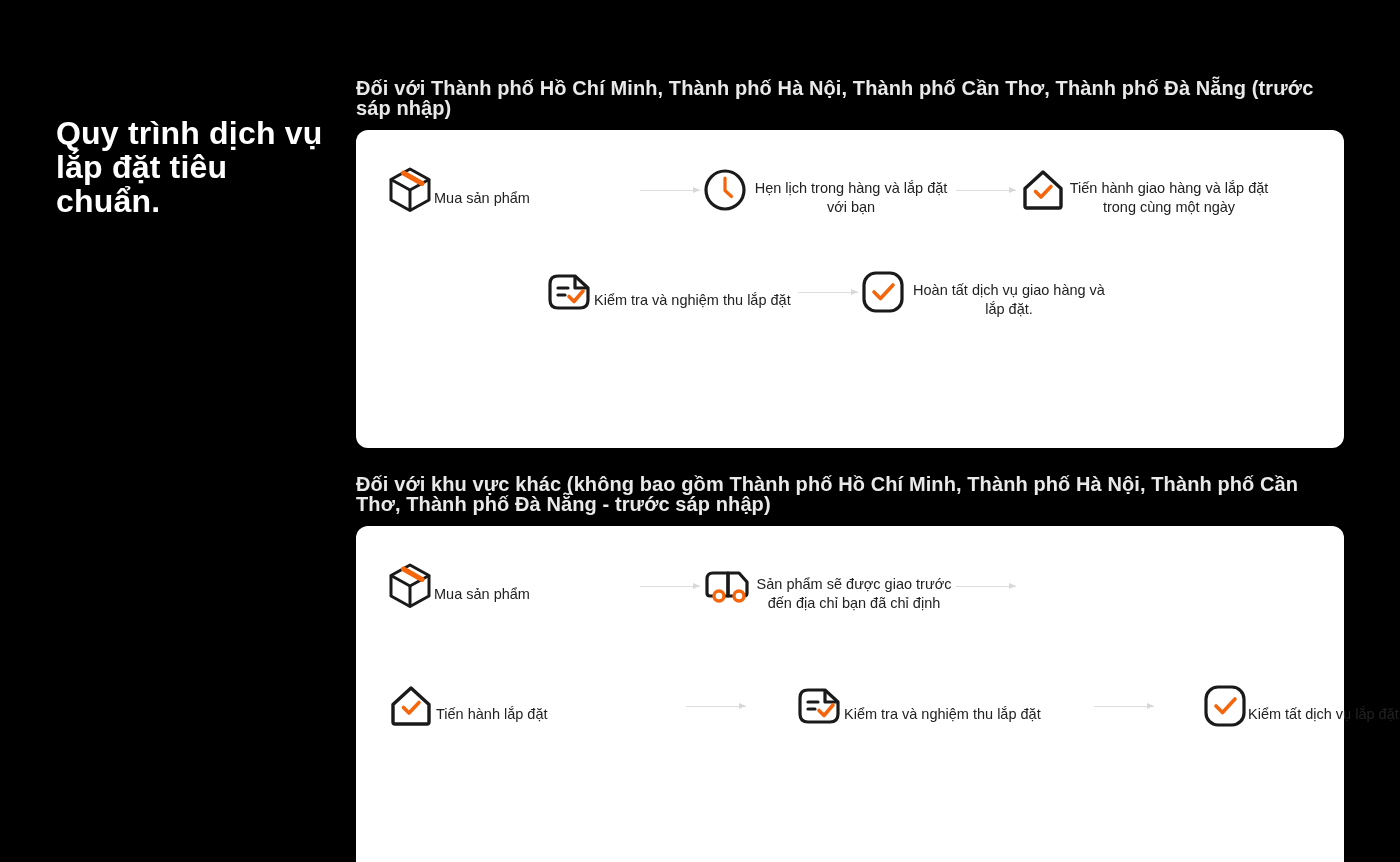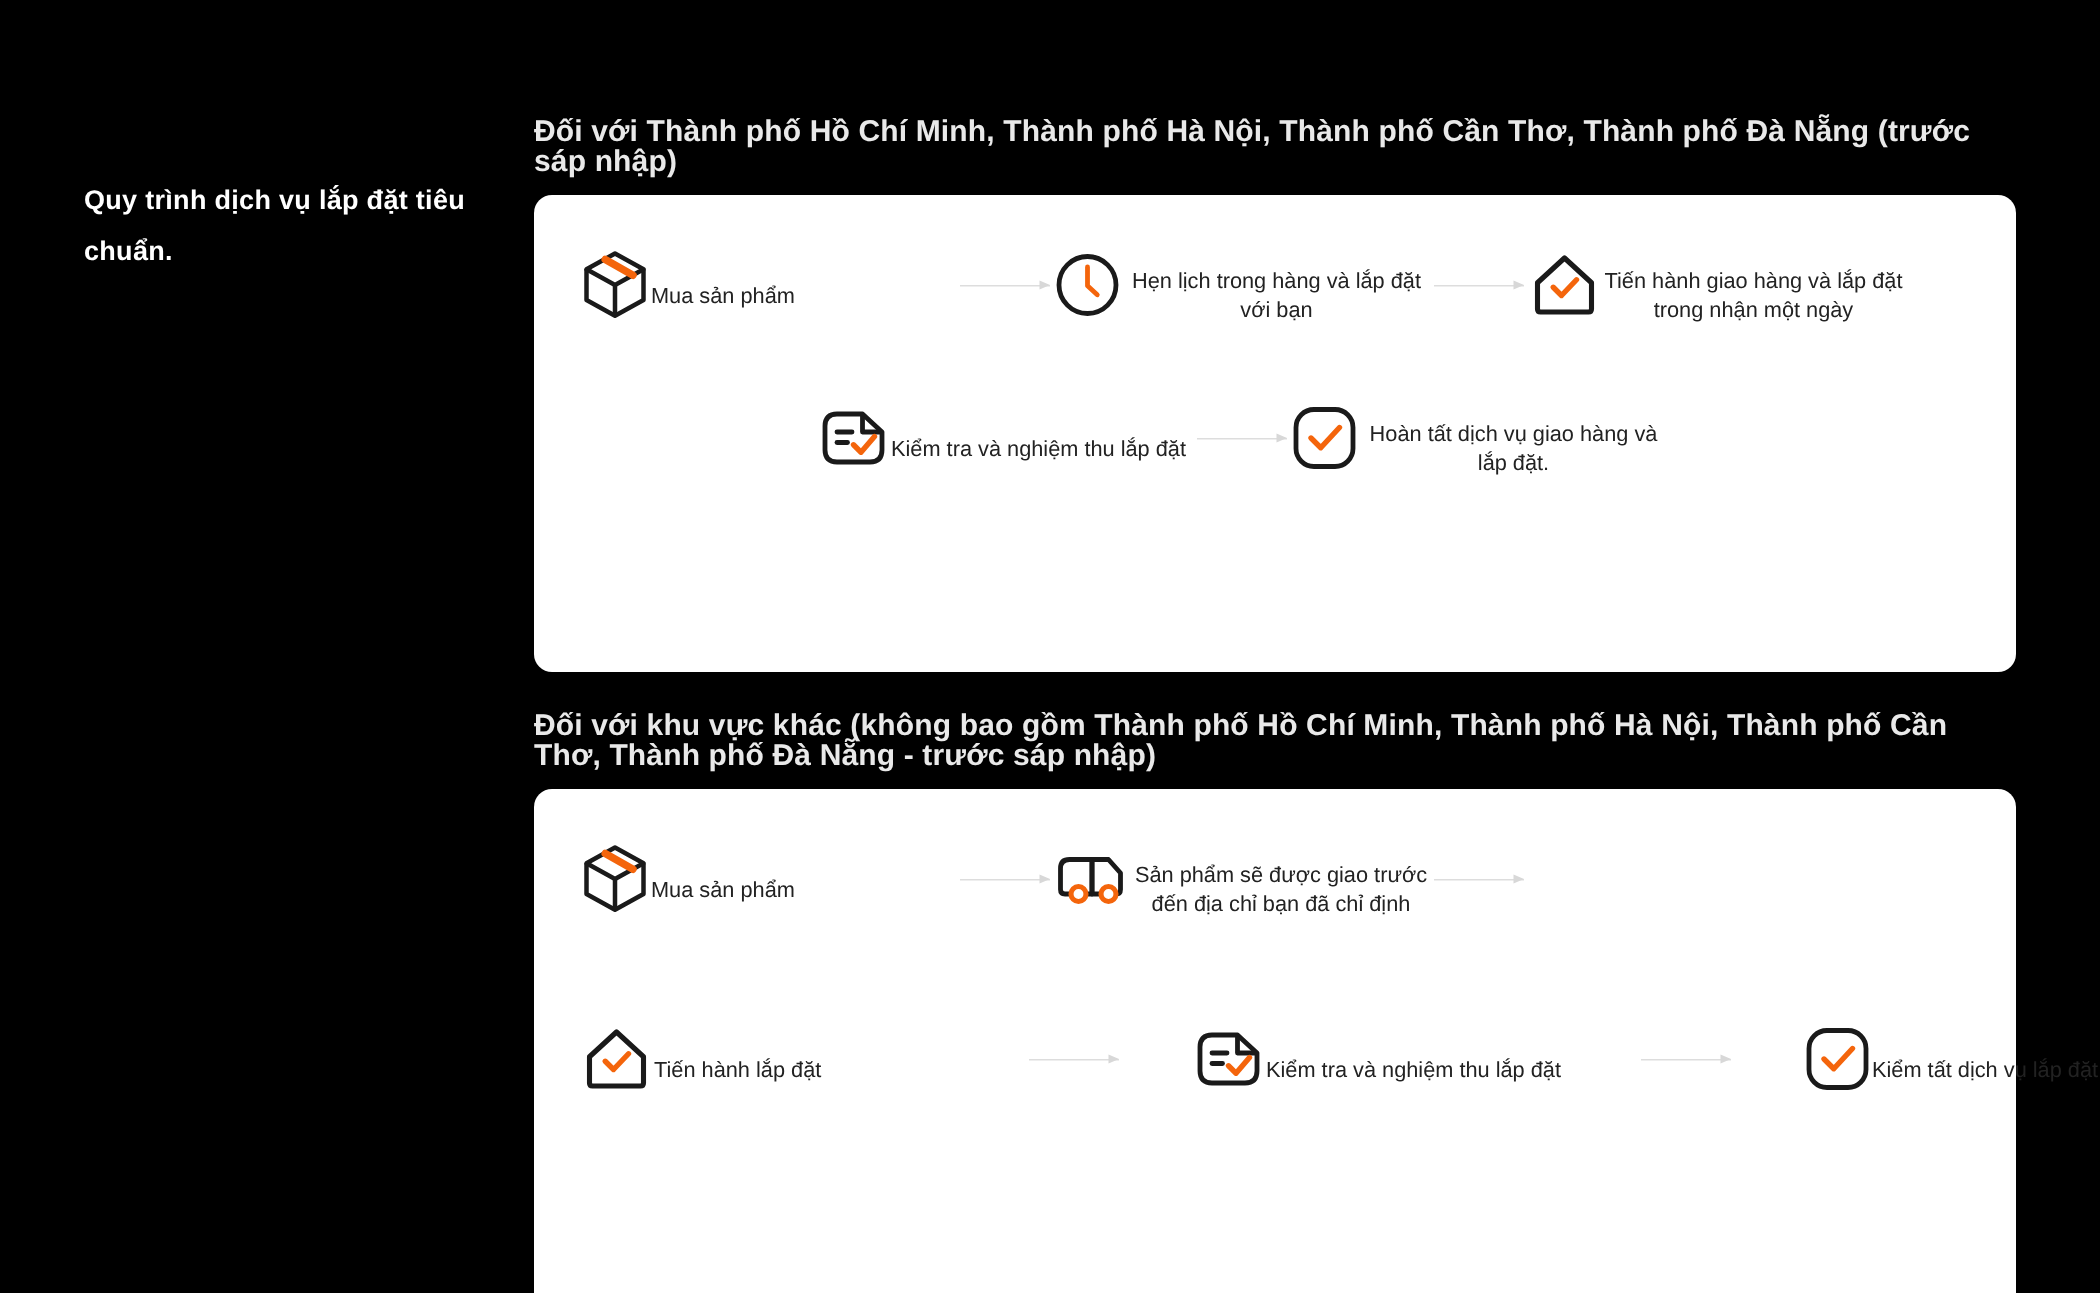--- a/index.html
+++ b/index.html
@@ -19,21 +19,21 @@
     background: #000000;
   }
 
   
   .page-title {
     position: absolute;
     left: 56px;
     top: 116px;
     width: 270px;
     color: #ffffff;
-    font-size: 18px;
+    font-size: 32px;
     font-weight: bold;
     line-height: 34px;
     letter-spacing: 0.2px;
   }
 
   
   .content {
     position: absolute;
     left: 356px;
     top: 78px;
@@ -173,21 +173,21 @@
               <div class="arrow"></div>
             </div>
 
           <div class="step">
             <div class="step-icon">
               <svg width="50" height="46" viewBox="0 0 50 46" fill="none">
                 <path d="M7 21.5 L25 5 L43 21.5 L43 39 Q43 41 41 41 L9 41 Q7 41 7 39 Z" stroke="#1A1A1A" stroke-width="3.4" stroke-linejoin="round" fill="none"></path>
                 <path d="M17.5 24.5 L23 30 L33 19.5" stroke="#F4650C" stroke-width="3.6" stroke-linecap="round" stroke-linejoin="round" fill="none"></path>
               </svg>
             </div>
-            <div class="step-label">Tiến hành giao hàng và lắp đặt trong nhận một ngày</div>
+            <div class="step-label">Tiến hành giao hàng và lắp đặt trong cùng một ngày</div>
           </div>
 
         </div>
 
         <div class="row" style="padding-left:158px;">
 
           <div class="step">
             <div class="step-icon">
               <svg width="50" height="44" viewBox="0 0 50 44" fill="none">
                 <path d="M6 14 Q6 6 14 6 L31 6 L44 18 L44 30 Q44 38 36 38 L14 38 Q6 38 6 30 Z" stroke="#1A1A1A" stroke-width="3.2" stroke-linejoin="round" fill="none"></path>

